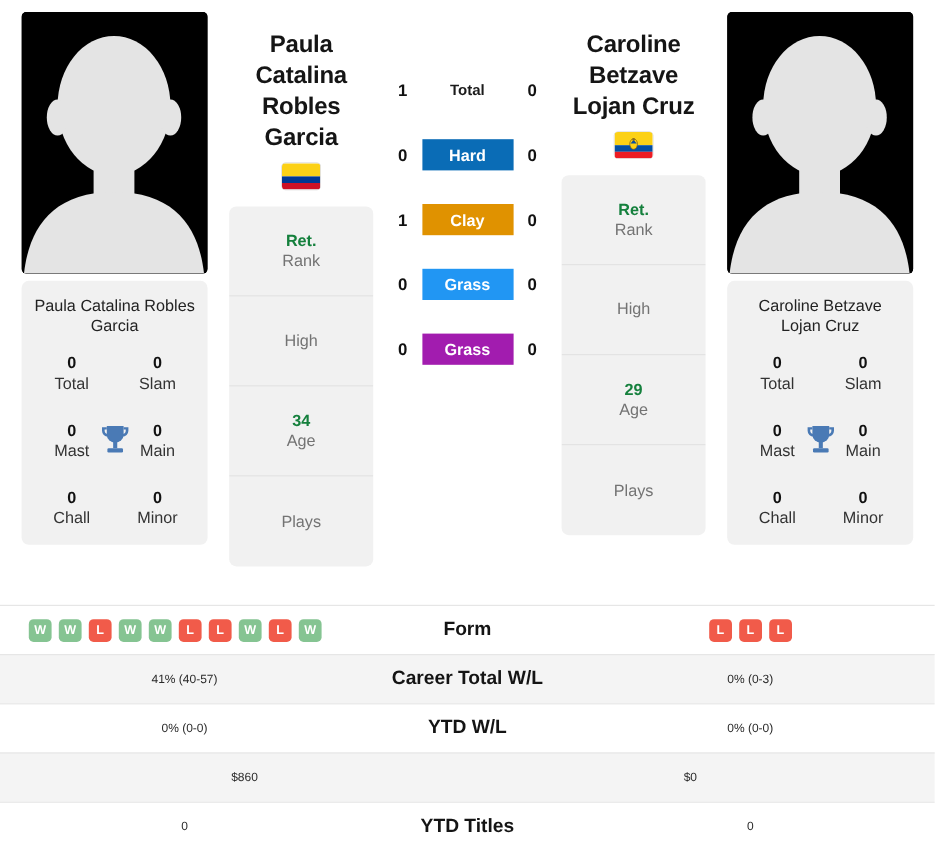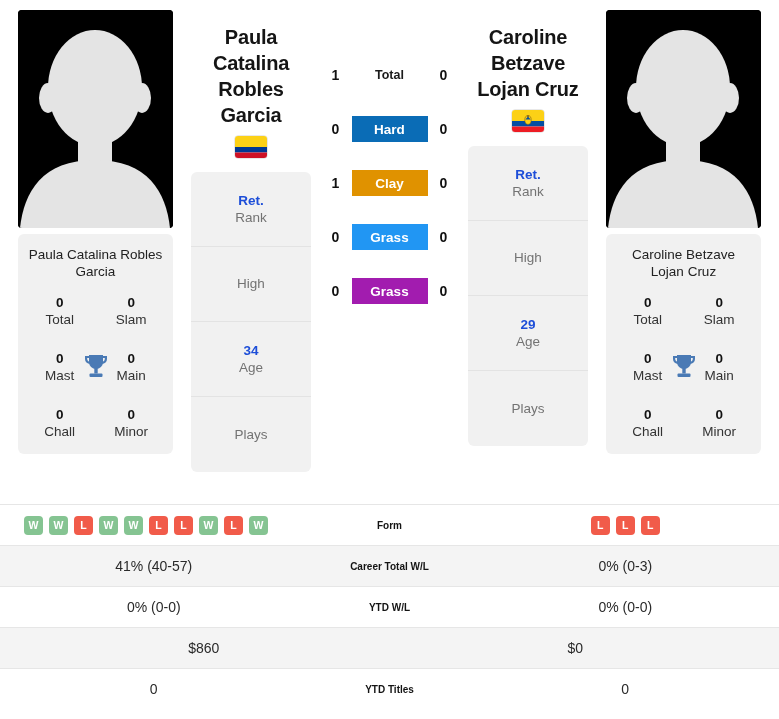--- a/index.html
+++ b/index.html
@@ -104,21 +104,21 @@
   }
   .info-row {
     height: 75px;
     display: flex;
     flex-direction: column;
     align-items: center;
     justify-content: center;
     border-bottom: 1px solid #e3e3e3;
   }
   .info-row:last-child { border-bottom: none; }
-  .info-val { font-size: 13.5px; font-weight: bold; color: #1d4ed8; line-height: 17px; }
+  .info-val { font-size: 13.5px; font-weight: bold; color: #15803d; line-height: 17px; }
   .info-lbl { font-size: 13.5px; color: #737373; line-height: 18px; }
 
   
   .center-col {
     flex: 1 1 auto;
     padding-top: 52px;
     display: flex;
     flex-direction: column;
     align-items: center;
   }
@@ -156,23 +156,23 @@
   .trow {
     height: 41px;
     display: flex;
     align-items: center;
     border-top: 1px solid #e6e6e6;
     padding: 0 18px;
   }
   .trow.shade { background: #f4f4f4; }
   .tleft  { flex: 1 1 0; display: flex; align-items: center; }
   .tleft.val  { justify-content: center; }
-  .tmid   { flex: 0 0 200px; text-align: center; font-size: 10px; font-weight: bold; color: #141414; }
+  .tmid   { flex: 0 0 200px; text-align: center; font-size: 16px; font-weight: bold; color: #141414; }
   .tright { flex: 1 1 0; display: flex; align-items: center; justify-content: center; }
-  .tval { font-size: 14px; color: #2a2a2a; }
+  .tval { font-size: 10px; color: #2a2a2a; }
 
   .forms { display: flex; gap: 6px; }
   .forms.l { justify-content: flex-start; padding-left: 6px; }
   .forms.r { justify-content: center; }
   .badge {
     width: 19px; height: 19px;
     border-radius: 4px;
     display: flex;
     align-items: center;
     justify-content: center;

